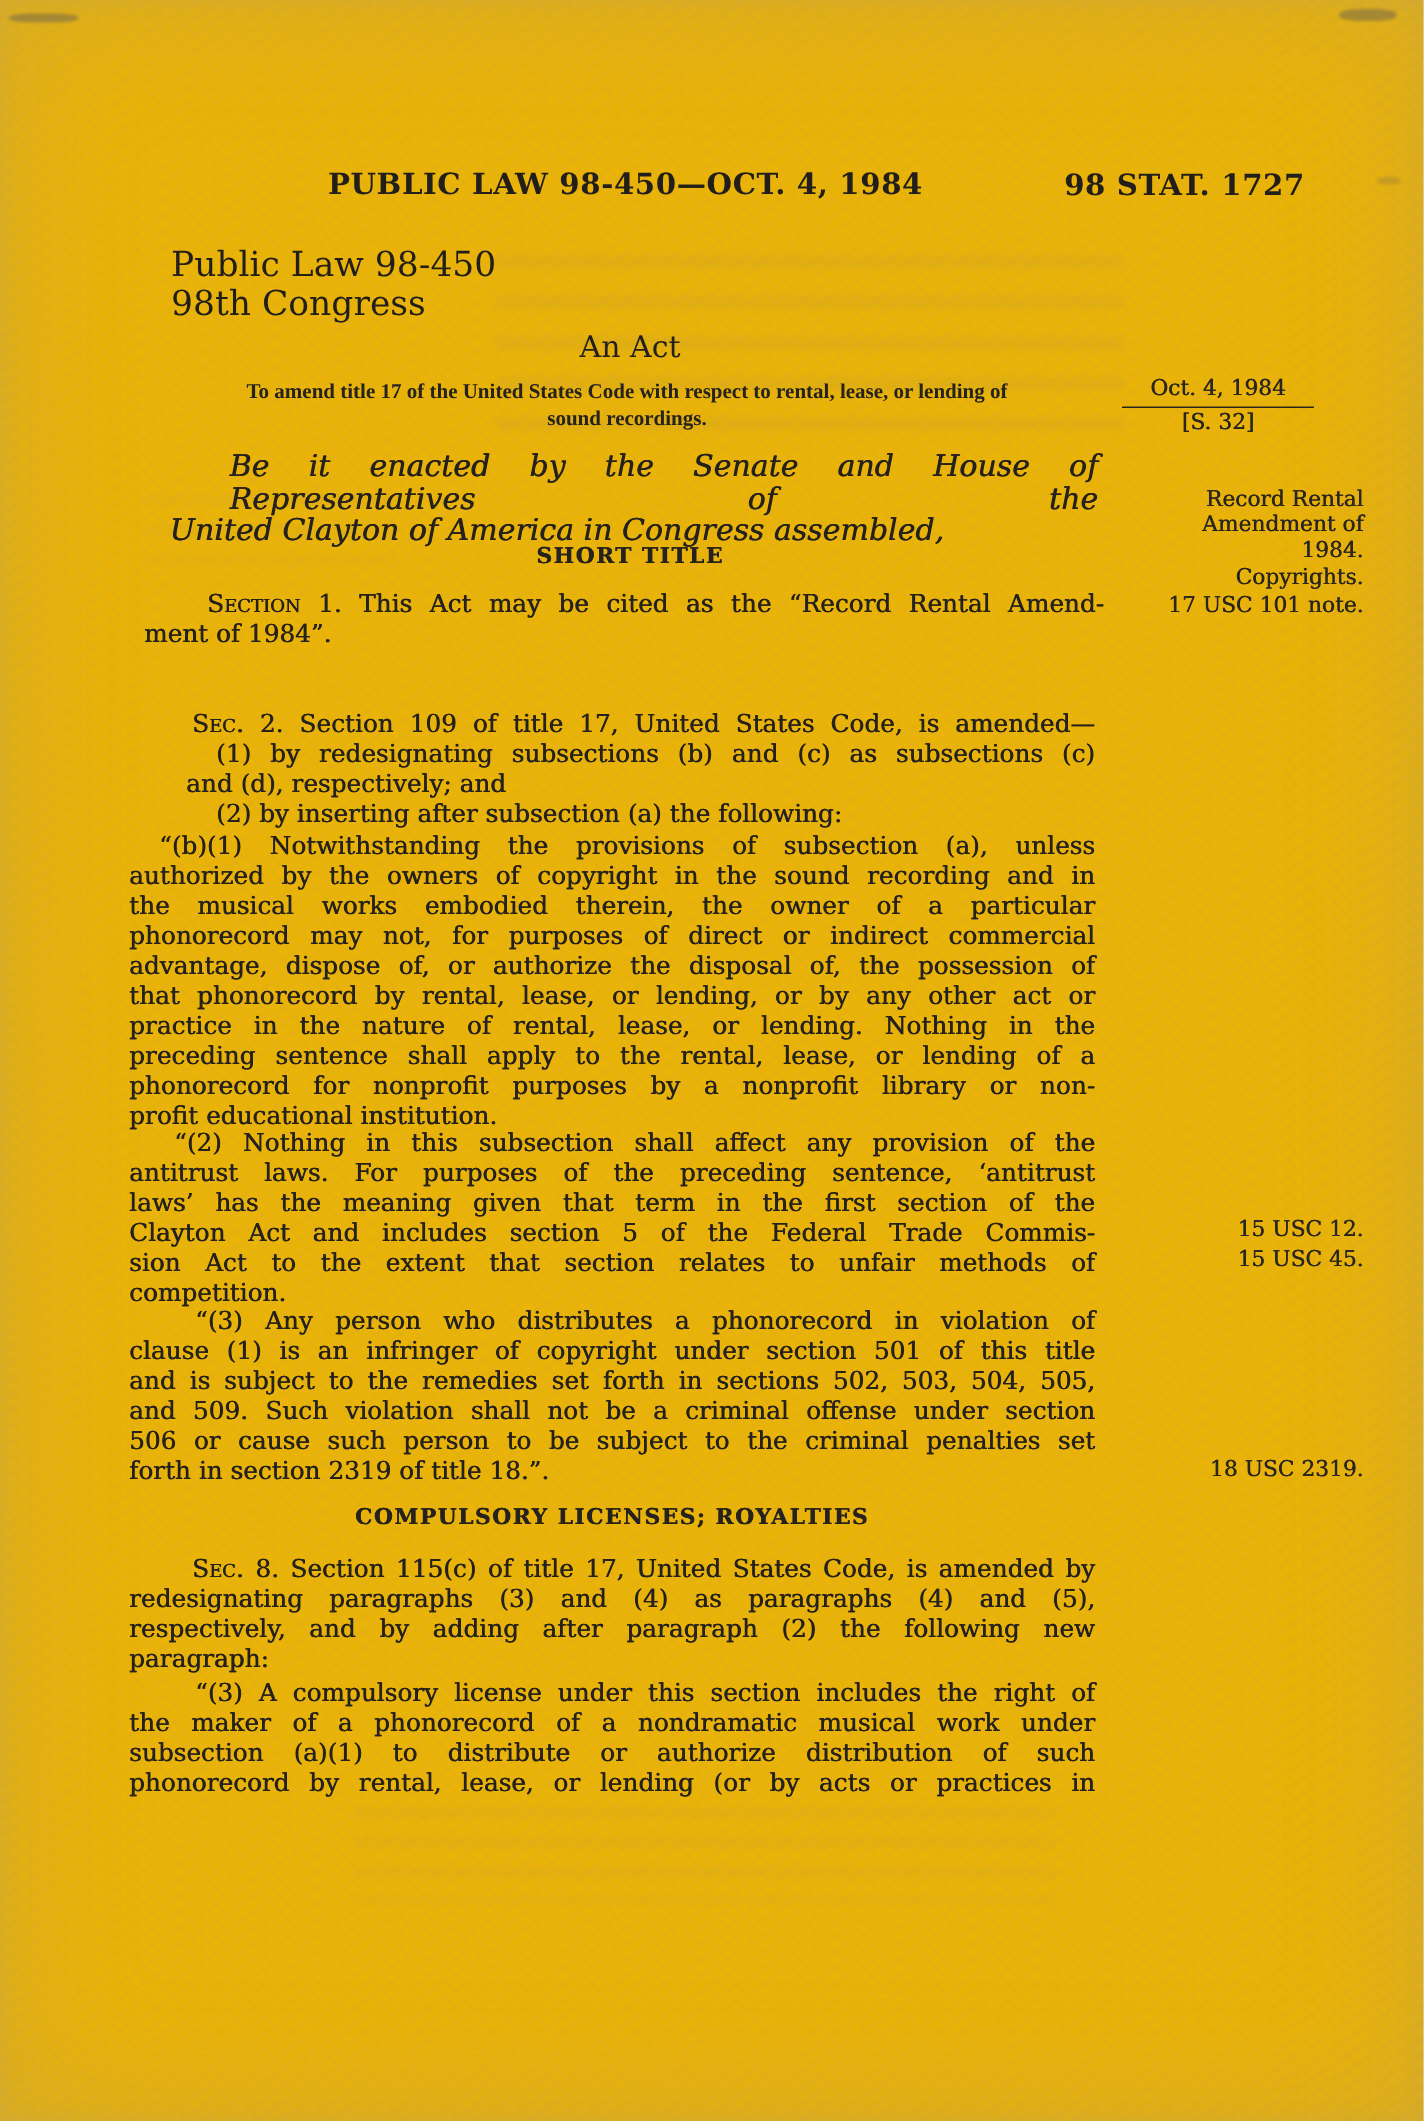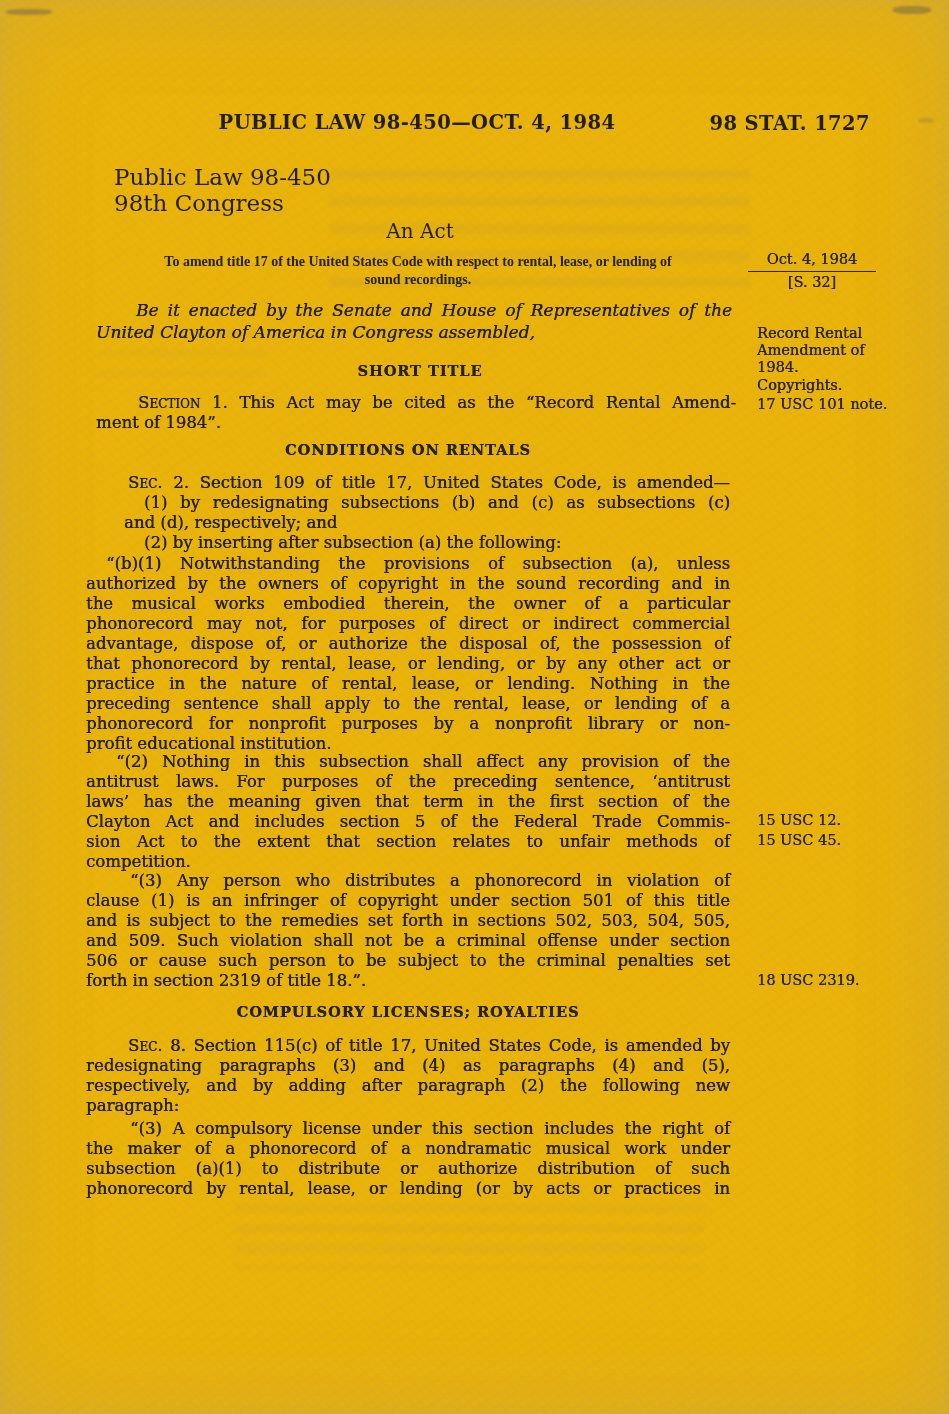--- a/index.html
+++ b/index.html
@@ -26,34 +26,34 @@
   .col{left:86px;width:644px;}
   .center{text-align:center;}
   .right{text-align:right;}
 
   .runhead{font-size:19.5px;font-weight:bold;letter-spacing:.4px;color:#221e19;}
   .lawno{font-size:23px;line-height:25px;color:#221e19;}
   .anact{font-size:20px;color:#24201b;}
   .purpose{font-family:"Liberation Serif",serif;font-size:14px;font-weight:bold;line-height:18px;color:#26221d;}
 
   .ln{font-size:16.5px;line-height:20px;text-shadow:.35px 0 0 currentColor;}
-  .enact .ln{font-size:17px;line-height:21.5px;font-style:italic;}
+  .enact .ln{font-size:20px;line-height:21.5px;font-style:italic;margin-left:17px;}
   .j{text-align:justify;text-align-last:justify;}
   .sc{font-variant:small-caps;}
   .ind-sec{padding-left:42px;}
   .ind-en{padding-left:40px;}
   .ind-i1{padding-left:58px;}
   .ind-cont{padding-left:38px;}
   .ind-b1{padding-left:20px;}
   .ind-p2{padding-left:30px;}
   .ind-p3{padding-left:44px;}
 
   .heading{font-size:14.5px;font-weight:bold;letter-spacing:1px;color:#26221d;text-shadow:.3px 0 0 currentColor;}
 
-  .mn{font-size:14.5px;line-height:17.2px;color:#2a261f;text-shadow:.3px 0 0 currentColor;}
+  .mn{font-size:14.5px;line-height:17.2px;color:#2a261f;text-shadow:.3px 0 0 currentColor;text-align:right;}
   .mcol{left:757px;width:152px;}
   .dateblock{left:748px;width:128px;text-align:center;}
   .daterule{border:0;border-top:1.5px solid #2a261f;margin:3px 0 2px 0;}
 
   .ghost{position:absolute;pointer-events:none;filter:blur(2px);opacity:.55;}
   .g-lines{background:repeating-linear-gradient(180deg, rgba(138,132,120,.16) 0 9px, transparent 9px 27px);}
   .g-lines-sm{background:repeating-linear-gradient(180deg, rgba(138,132,120,.15) 0 7px, transparent 7px 20px);}
   .speck{position:absolute;pointer-events:none;background:rgba(95,90,82,.45);filter:blur(1px);border-radius:40%;}
 </style>
 </head>
@@ -100,21 +100,20 @@
   </div>
 
   <div class="abs center heading" style="left:98px;top:362px;width:644px;">SHORT TITLE</div>
 
   <div class="abs" style="left:96px;top:393px;width:640px;">
     <div class="ln j ind-sec"><span class="sc">Section 1.</span><span> This Act may be cited as the “Record Rental Amend-</span></div>
     <div class="ln">ment of 1984”.</div>
   </div>
   <div class="abs mcol mn" style="top:396px;">17 USC 101 note.</div>
 
-  <div class="abs center heading" style="left:86px;top:441px;width:644px;">CONDITIONS ON RENTALS</div>
 
   <div class="abs col" style="top:473px;">
     <div class="ln j ind-sec"><span class="sc">Sec. 2.</span><span> Section 109 of title 17, United States Code, is amended—</span></div>
     <div class="ln j ind-i1">(1) by redesignating subsections (b) and (c) as subsections (c)</div>
     <div class="ln ind-cont">and (d), respectively; and</div>
     <div class="ln ind-i1">(2) by inserting after subsection (a) the following:</div>
   </div>
 
   <div class="abs col" style="top:554px;">
     <div class="ln j ind-b1">“(b)(1) Notwithstanding the provisions of subsection (a), unless</div>

